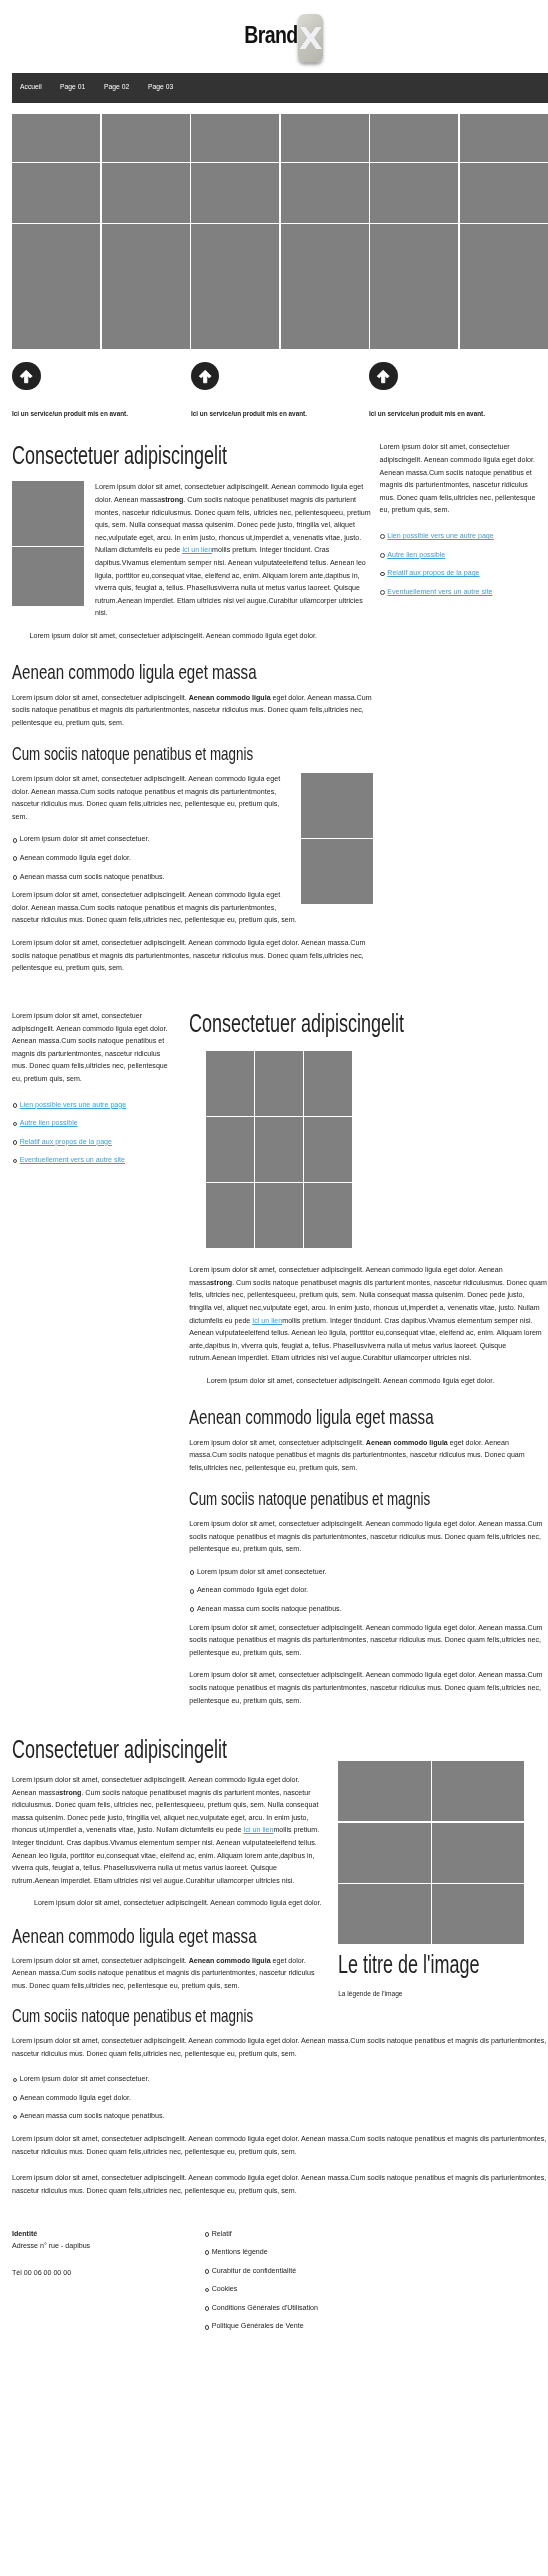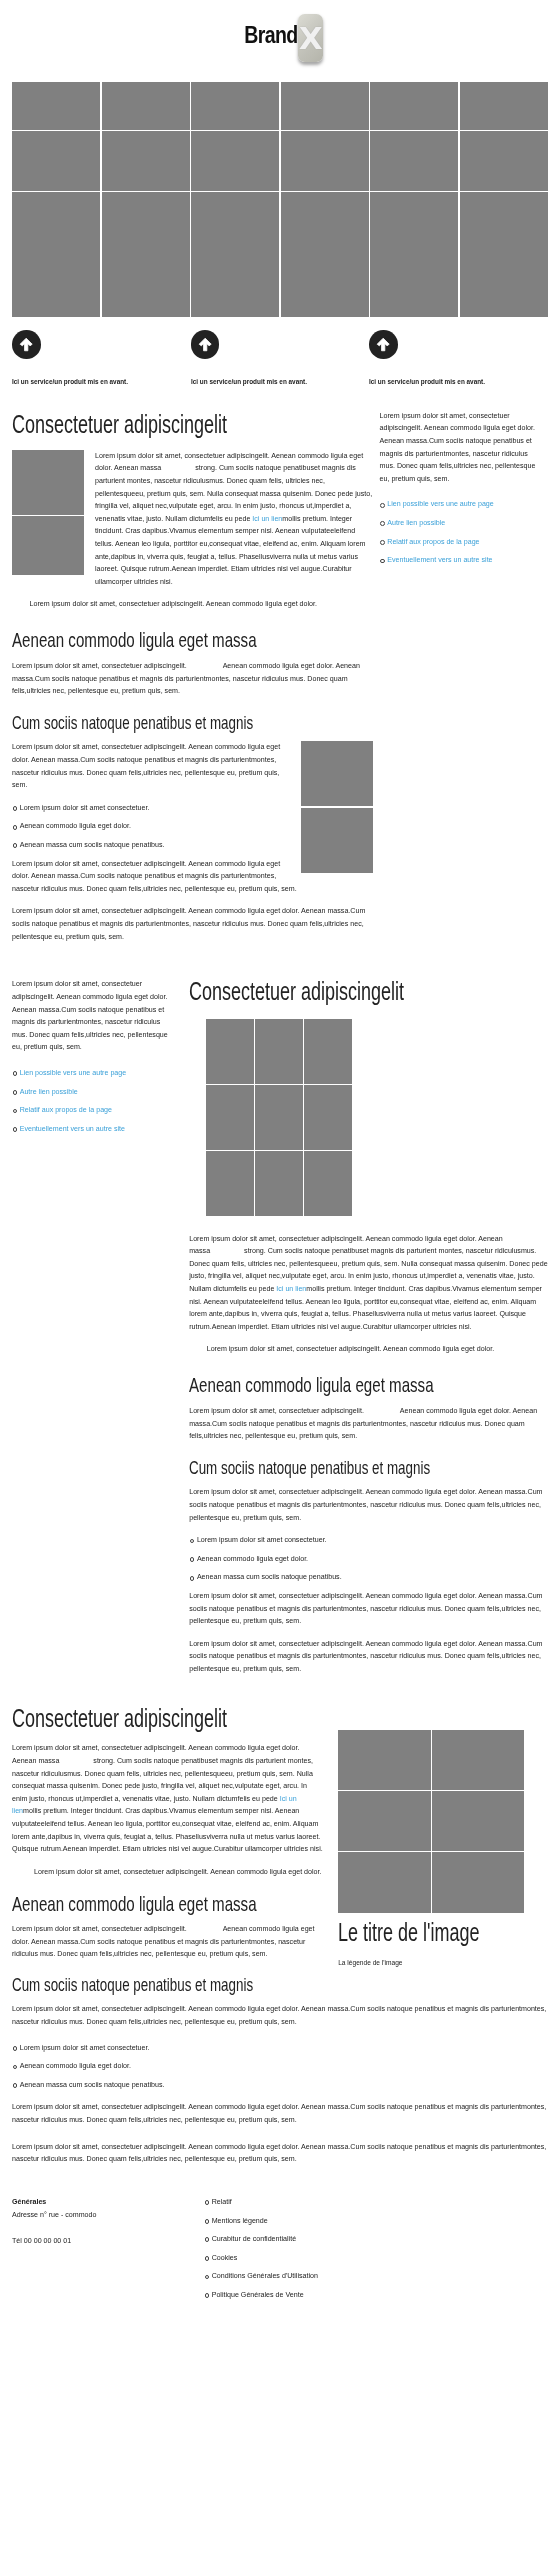--- a/index.html
+++ b/index.html
@@ -5,22 +5,22 @@
   * { box-sizing: border-box; margin: 0; padding: 0; }
   html, body { background: #ffffff; }
   body {
     width: 548px;
     font-family: "Liberation Sans", sans-serif;
     color: #222222;
     font-size: 7.1px;
     line-height: 12.6px;
   }
   .wrap { width: 536px; margin: 0 0 0 12px; position: relative; }
-  a { color: #3aa0d8; }
-  strong { font-weight: normal; margin-left: 34px; }
+  a { color: #3aa0d8; text-decoration: underline; }
+  strong { font-weight: bold; }
 
   
   .brand { height: 71px; display: flex; justify-content: center; align-items: center; }
   .brand-inner { display: flex; align-items: center; margin-left: -2.2px; }
   .brand-text { font-family: "Liberation Sans", sans-serif; font-weight: bold; font-size: 23px; letter-spacing: -0.8px; color: #111; transform: scaleX(0.85); transform-origin: right center; margin-right: 1.1px; }
   .brand-badge { width: 25px; height: 48px; border-radius: 6.6px; background: linear-gradient(135deg,#dcdcd4 0%,#c4c4bc 50%,#b4b4aa 100%); box-shadow: 0 2.2px 3.3px rgba(0,0,0,0.35); position: relative; display: flex; align-items: center; justify-content: center; margin-top: 5.5px; }
   .brand-badge span { font-size: 31px; font-weight: bold; color: #f0f0f0; text-shadow: 0 0 1.1px #999; font-family: "DejaVu Sans", sans-serif; }
 
   .navbar { height: 30px; background: #333333; display: flex; align-items: center; padding-left: 7.7px; margin-top: 1.6px; }
   .nav-item { color: #ffffff; font-size: 7.7px; margin-right: 15.3px; text-decoration: none; transform: scaleX(0.88); transform-origin: left center; display: inline-block; }
@@ -95,20 +95,26 @@
 
   <header class="brand">
     <a class="brand-inner" style="text-decoration:none;justify-content:center;">
       <span class="brand-text">Brand</span>
       <span class="brand-badge">
           <span>X</span>
         </span>
     </a>
   </header>
 
+  <nav class="navbar">
+    <a class="nav-item">Accueil</a>
+    <a class="nav-item">Page 01</a>
+    <a class="nav-item">Page 02</a>
+    <a class="nav-item">Page 03</a>
+  </nav>
 
   <div class="grid hero">
     <div class="cell"></div>
       <div class="cell"></div>
       <div class="cell"></div>
       <div class="cell"></div>
       <div class="cell"></div>
       <div class="cell"></div>
     <div class="cell"></div>
       <div class="cell"></div>
@@ -267,23 +273,23 @@
       <li>Lorem ipsum dolor sit amet consectetuer.</li>
       <li>Aenean commodo ligula eget dolor.</li>
       <li>Aenean massa cum sociis natoque penatibus.</li>
     </ul>
     <p style="margin-top:10px;">Lorem ipsum dolor sit amet, consectetuer adipiscingelit. Aenean commodo ligula eget dolor. Aenean massa.Cum sociis natoque penatibus et magnis dis parturientmontes, nascetur ridiculus mus. Donec quam felis,ultricies nec, pellentesque eu, pretium quis, sem.</p>
     <p style="margin-top:14.2px;">Lorem ipsum dolor sit amet, consectetuer adipiscingelit. Aenean commodo ligula eget dolor. Aenean massa.Cum sociis natoque penatibus et magnis dis parturientmontes, nascetur ridiculus mus. Donec quam felis,ultricies nec, pellentesque eu, pretium quis, sem.</p>
   </section>
 
   <footer class="footer">
     <div class="footer-left">
-      <div class="footer-title">Générales</div>
-      <div>Adresse n° rue - commodo</div>
-      <div style="margin-top:14.2px;">Tél 00 00 00 00 01</div>
+      <div class="footer-title">Identité</div>
+      <div>Adresse n° rue - dapibus</div>
+      <div style="margin-top:14.2px;">Tél 00 06 00 00 00</div>
     </div>
     <div class="footer-right">
       <ul class="circle">
         <li>Relatif</li>
         <li>Mentions légende</li>
         <li>Curabitur de confidentialité</li>
         <li>Cookies</li>
         <li>Conditions Générales d'Utilisation</li>
         <li>Politique Générales de Vente</li>
       </ul>

